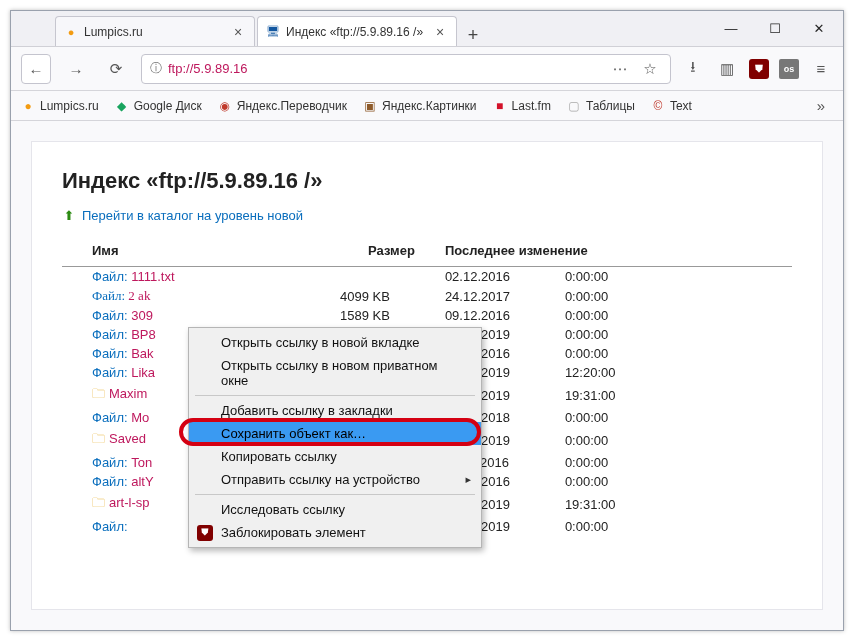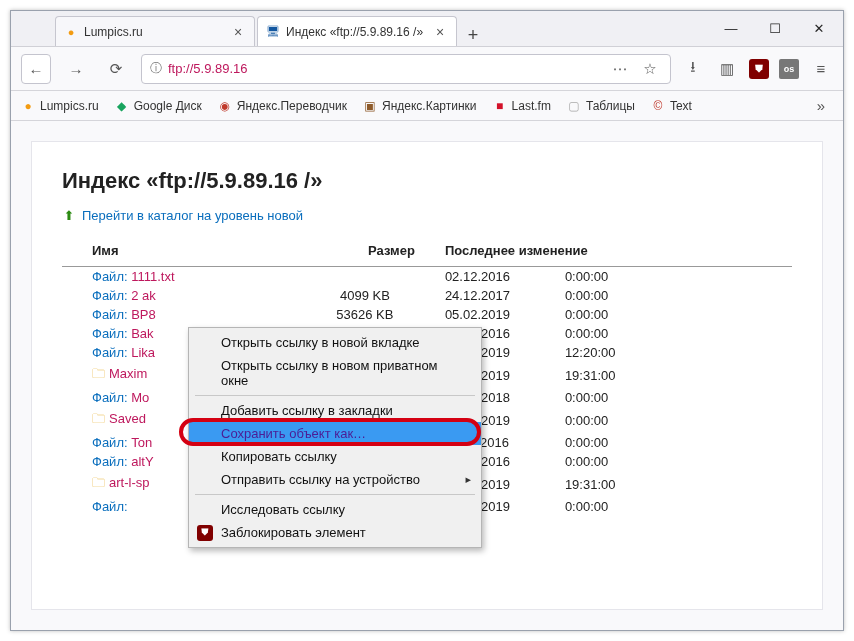--- a/index.html
+++ b/index.html
@@ -147,21 +147,21 @@
     padding:3px 0;
   }
   .ctxitem{
     padding:4px 30px 4px 32px;
     color:#111;
     cursor:pointer;
     position:relative;
     display:flex;align-items:center;
   }
   .ctxitem.hover{
-    background:#3a9af2;color:#4c1d95;
+    background:#3a9af2;color:#000000;
   }
   .ctxitem.submenu::after{
     content:"▸";position:absolute;right:10px;color:#333;font-size:11px;
   }
   .ctxsep{height:1px;background:#c8c8c8;margin:3px 6px;}
   .ctxicon{
     position:absolute;left:8px;width:16px;height:16px;
     background:#800000;border-radius:3px;display:flex;align-items:center;justify-content:center;
     color:#fff;font-size:9px;font-weight:bold;
   }
@@ -260,23 +260,29 @@
         </tr>
       </thead>
       <tbody id="rows">
           <tr>
             <td style="padding-left: 30px;"><span class="fileprefix">Файл: </span><span class="filelink">1111.txt</span></td>
             <td class="size"></td>
             <td class="date1">02.12.2016</td>
             <td class="date2">0:00:00</td>
           </tr>
           <tr>
-            <td style="padding-left: 30px;"><span class="fileprefix">Файл: </span><span class="filelink">2 ak</span></td>
+            <td style="padding-left: 30px; font-family: Liberation Serif, serif;"><span class="fileprefix">Файл: </span><span class="filelink">2 ak</span></td>
             <td class="size">4099 KB</td>
             <td class="date1">24.12.2017</td>
+            <td class="date2">0:00:00</td>
+          </tr>
+          <tr>
+            <td style="padding-left: 30px;"><span class="fileprefix">Файл: </span><span class="filelink">309</span></td>
+            <td class="size">1589 KB</td>
+            <td class="date1">09.12.2016</td>
             <td class="date2">0:00:00</td>
           </tr>
           <tr>
             <td style="padding-left: 30px;"><span class="fileprefix">Файл: </span><span class="filelink">BP8</span></td>
             <td class="size">53626 KB</td>
             <td class="date1">05.02.2019</td>
             <td class="date2">0:00:00</td>
           </tr>
           <tr>
             <td style="padding-left: 30px;"><span class="fileprefix">Файл: </span><span class="filelink">Bak</span></td>

